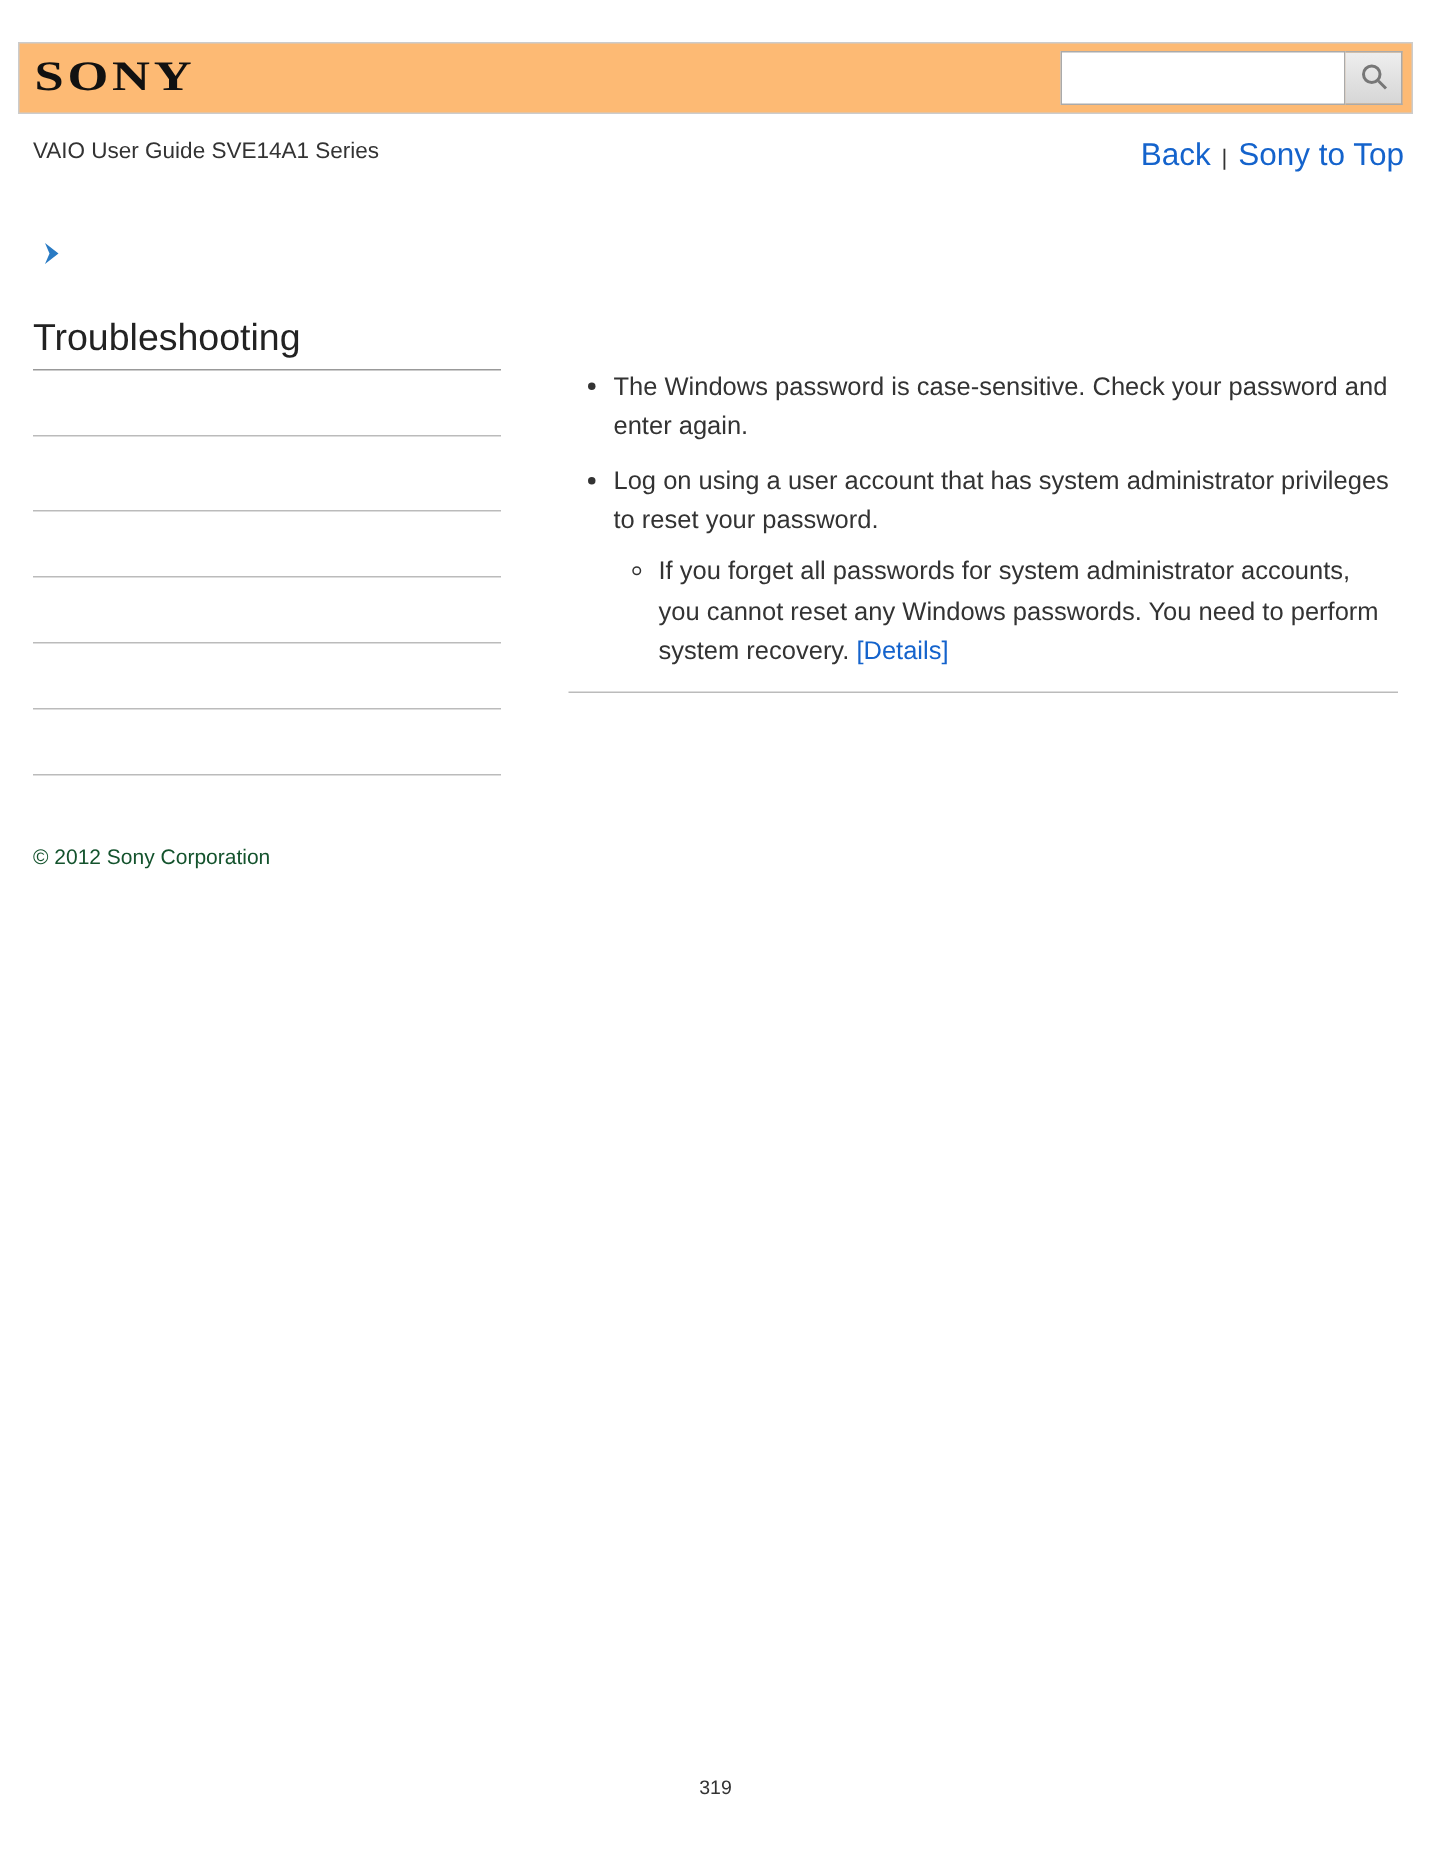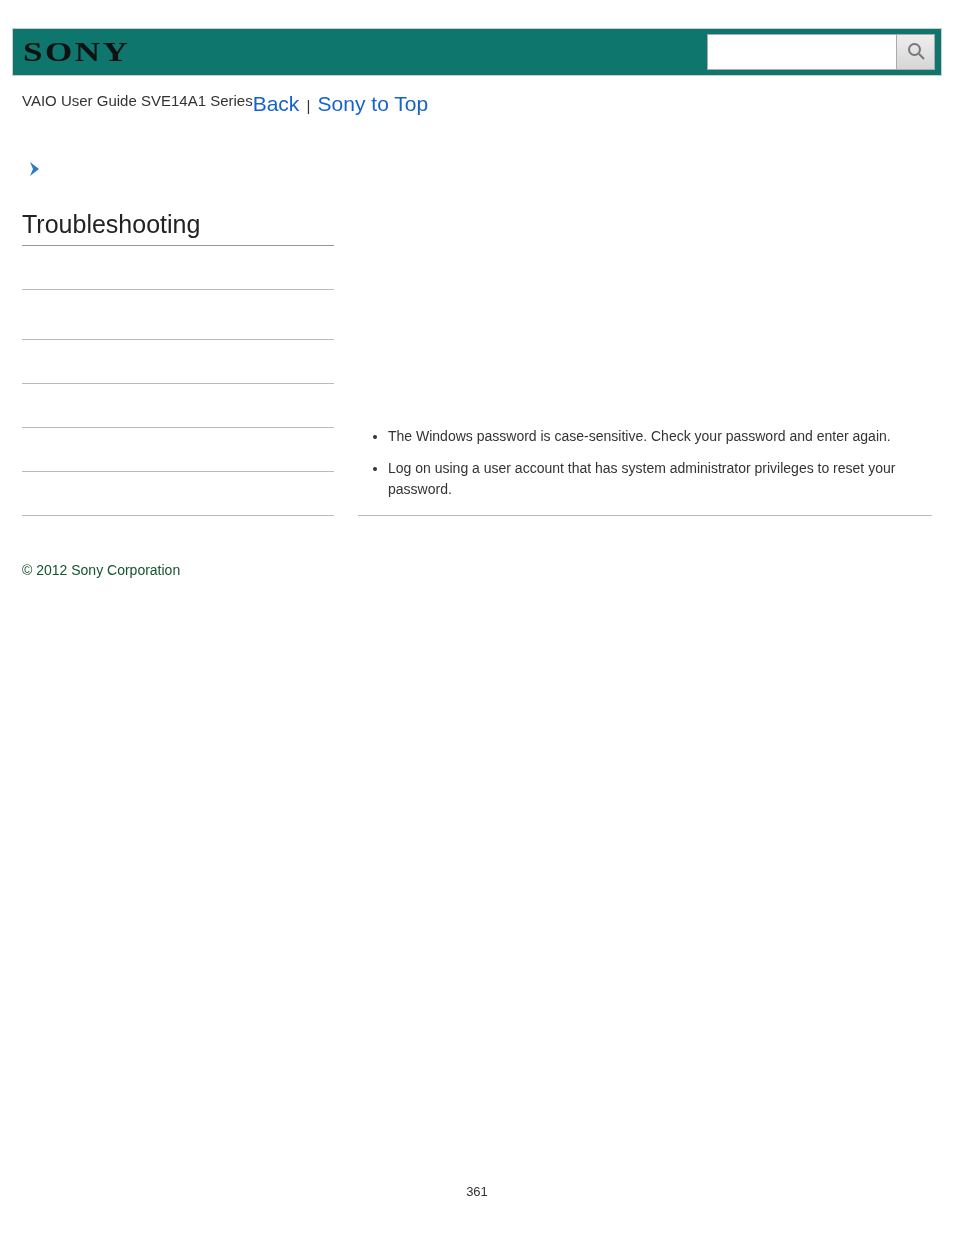--- a/index.html
+++ b/index.html
@@ -6,21 +6,21 @@
     body {
       font-family: Arial, Helvetica, sans-serif;
       color: #333;
       width: 954px;
       margin: 0 auto;
       background: #fff;
       position: relative;
       min-height: 1235px;
     }
     .header-bar {
-      background: #0f766e;
+      background: #fdba74;
       border: 1px solid #ccc;
       height: 48px;
       margin: 28px 12px 0 12px;
       position: relative;
       display: flex;
       align-items: center;
       justify-content: space-between;
       padding: 0 6px 0 10px;
     }
     .logo {
@@ -51,42 +51,43 @@
       border: 1px solid #aaa;
       border-left: none;
       background: linear-gradient(#eee,#d6d6d6);
       display: flex;
       align-items: center;
       justify-content: center;
       cursor: pointer;
     }
     .subheader {
       display: flex;
-      justify-content: flex-start;
+      justify-content: space-between;
       align-items: flex-start;
       margin: 16px 18px 0 22px;
       font-size: 15px;
       color: #333;
     }
     .top-links a {
       color: #1463cc;
       text-decoration: none;
       font-size: 21px;
     }
     .top-links .sep {
       color: #333;
       margin: 0 3px;
     }
     .arrow-row {
       margin: 44px 0 0 28px;
     }
     .content-row {
       display: flex;
-      align-items: flex-end;
+      align-items: flex-start;
       margin: 28px 22px 0 22px;
+      gap: 21px;
     }
     .left-col {
       width: 312px;
       flex-shrink: 0;
     }
     .page-title {
       font-size: 25px;
       font-weight: 400;
       color: #222;
       padding-bottom: 6px;
@@ -94,21 +95,21 @@
     }
     .nav-slot {
       height: 44px;
       border-bottom: 1px solid #bbb;
     }
     .nav-slot:nth-of-type(2){ height: 50px; }
     .main-col {
       flex: 1;
       padding-left: 24px;
       padding-top: 34px;
-      font-size: 14px;
+      font-size: 17px;
       line-height: 1.55;
     }
     .main-col ul {
       list-style: disc;
       padding-left: 30px;
     }
     .main-col ul li {
       margin-bottom: 10px;
     }
     .main-col ul ul {
@@ -184,21 +185,26 @@
     <div class="nav-slot"></div>
     <div class="nav-slot"></div>
     <div class="nav-slot"></div>
   </div>
 
   <div class="main-col">
     <ul>
       <li>The Windows password is case-sensitive. Check your password and enter again.</li>
       <li>
         <span>Log on using a user account that has system administrator privileges to reset your password.</span>
+        <ul>
+          <li>
+            <span>If you forget all passwords for system administrator accounts, you cannot reset any Windows passwords. You need to perform system recovery. </span><a href="#">[Details]</a>
+          </li>
+        </ul>
       </li>
     </ul>
     <hr class="main-hr">
   </div>
 </div>
 
 <div class="copyright">© 2012 Sony Corporation</div>
 
-<div class="page-number">361</div>
+<div class="page-number">319</div>
 
 </body></html>

